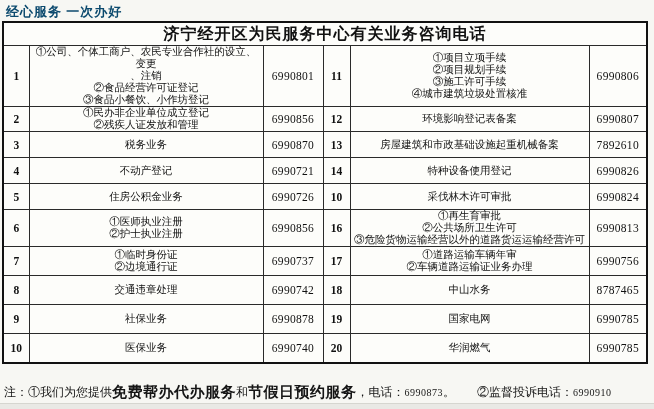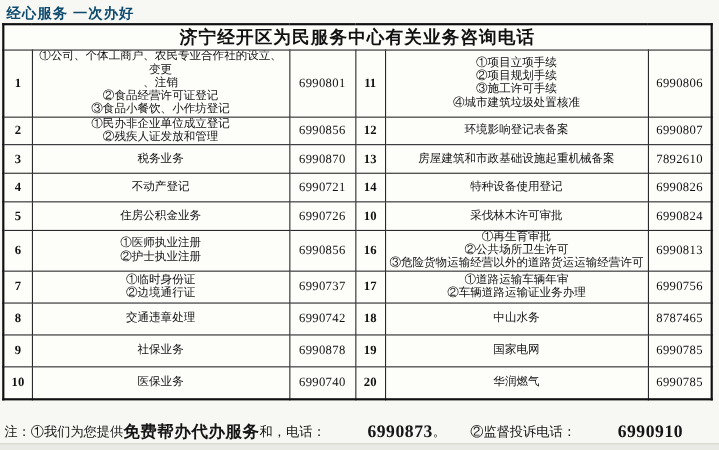--- a/index.html
+++ b/index.html
@@ -67,21 +67,21 @@
   tr.r7 td{height:28px;}
   tr.r8 td{height:28px;}
   tr.r9 td{height:28px;}
   .note{
     position:absolute;left:4px;top:383px;width:648px;
     display:flex;align-items:center;
     white-space:nowrap;
     font-size:12px;color:#151515;
   }
   .note .nb{font-size:15px;font-weight:700;font-family:Liberation Mono, monospace;letter-spacing:0.5px;}
-  .note .num{font-weight:700;font-size:16px;letter-spacing:0.5px;margin-left:38px;}
+  .note .num{font-weight:400;font-size:10px;letter-spacing:0.5px;}
   .note .gap{display:inline-block;width:22px;}
   .bottom-strip{
     position:absolute;left:0;bottom:0;width:654px;height:5px;
     background:#e9e9e5;border-top:1px solid #d6d6d0;
   }
 </style>
 </head>
 <body>
 
 <div class="page">
@@ -195,20 +195,21 @@
         <td class="phone">6990785</td>
       </tr>
     </tbody>
   </table>
 
   <div class="note">
     <span>注：</span>
       <span>①我们为您提供</span>
       <span class="nb">免费帮办代办服务</span>
       <span>和</span>
+      <span class="nb">节假日预约服务</span>
       <span>，电话：</span>
       <span class="num">6990873</span>
       <span>。</span>
       <span class="gap"></span>
       <span>②监督投诉电话：</span>
       <span class="num">6990910</span>
   </div>
 
   <div class="bottom-strip"></div>
 </div>

